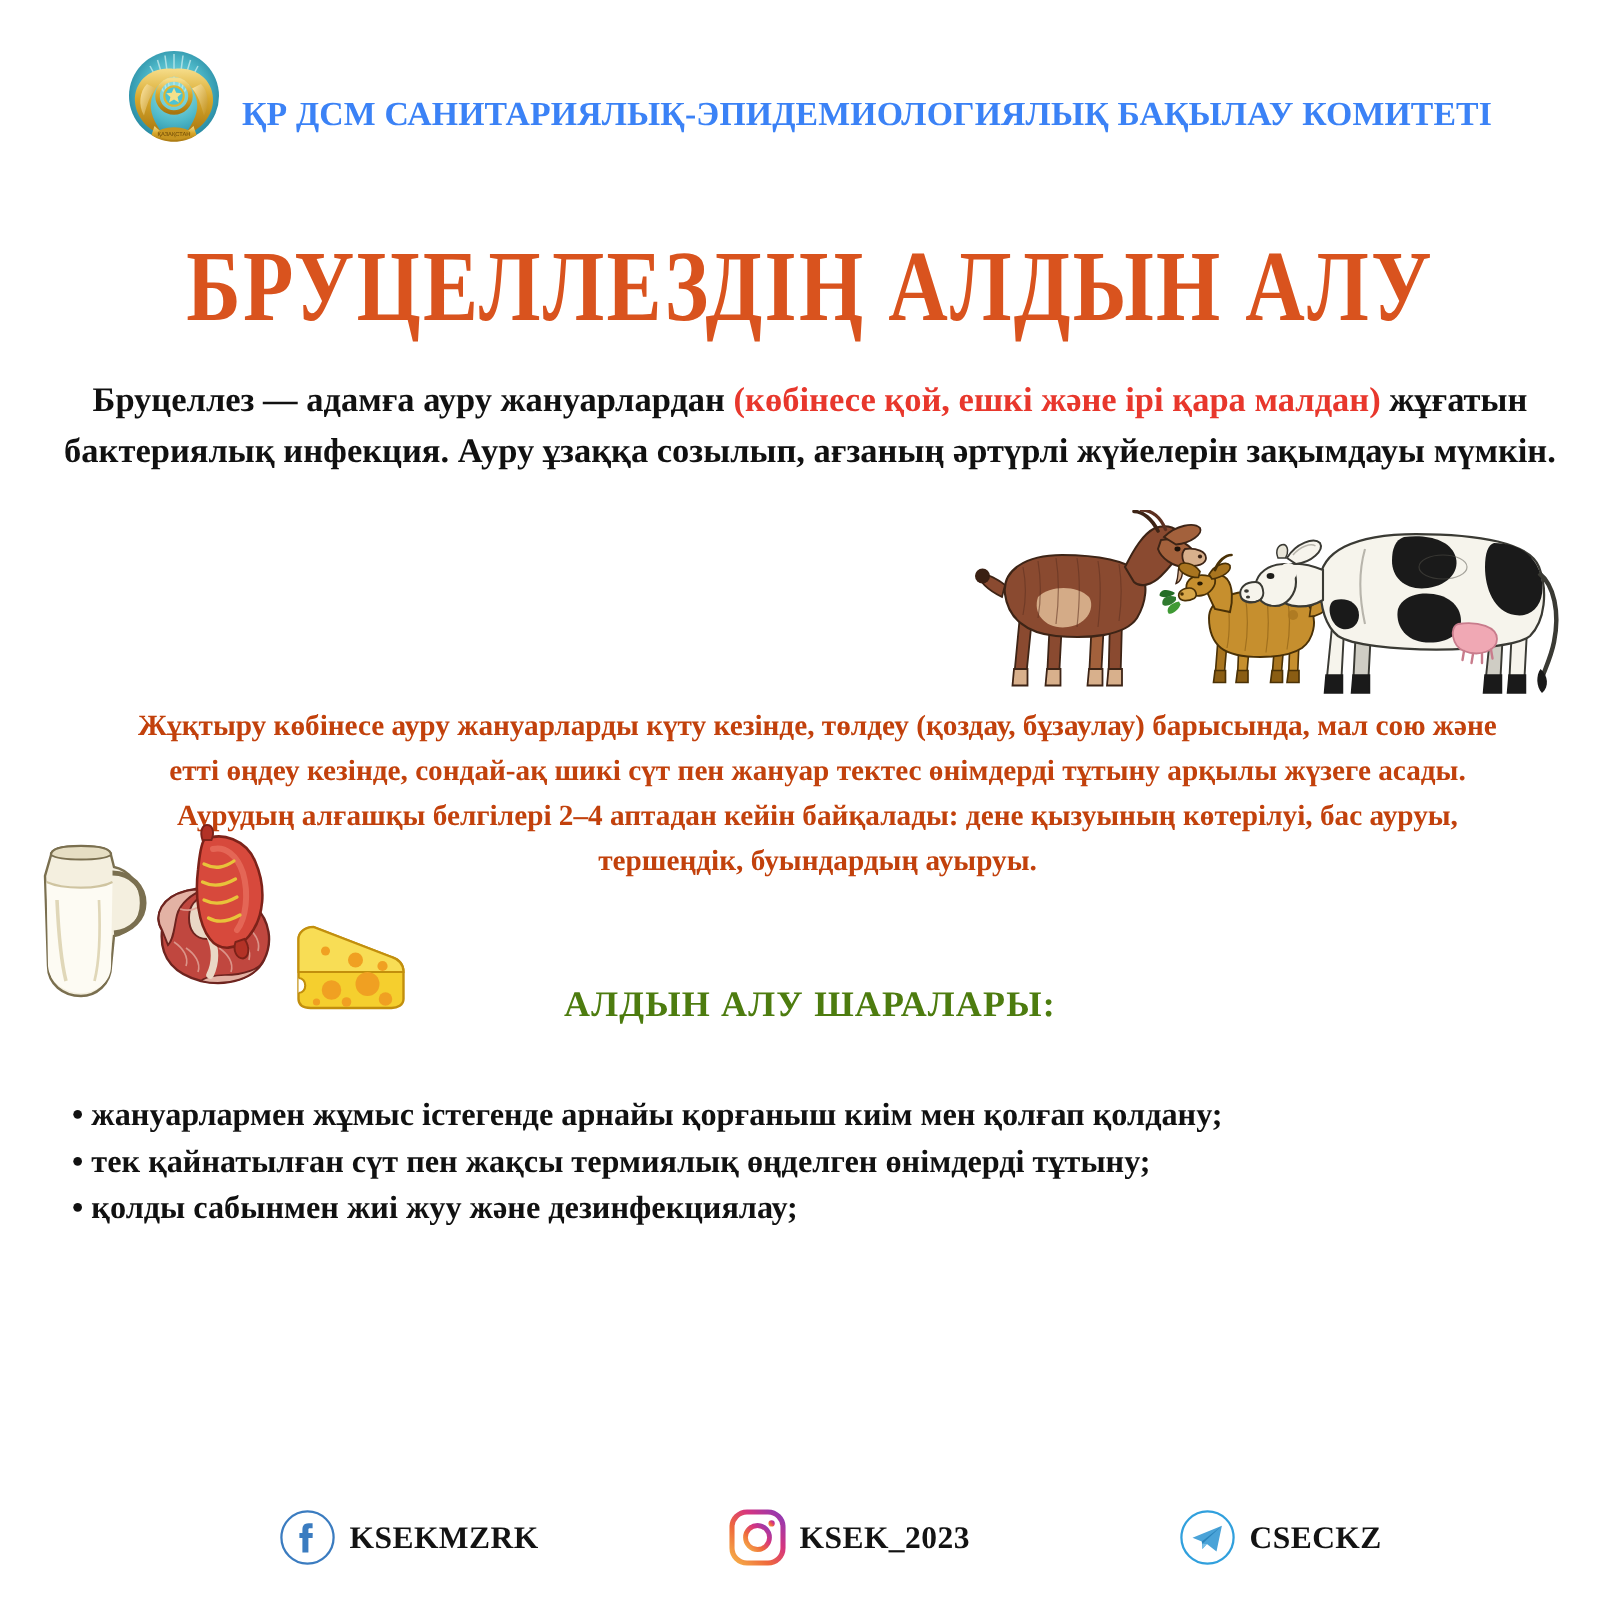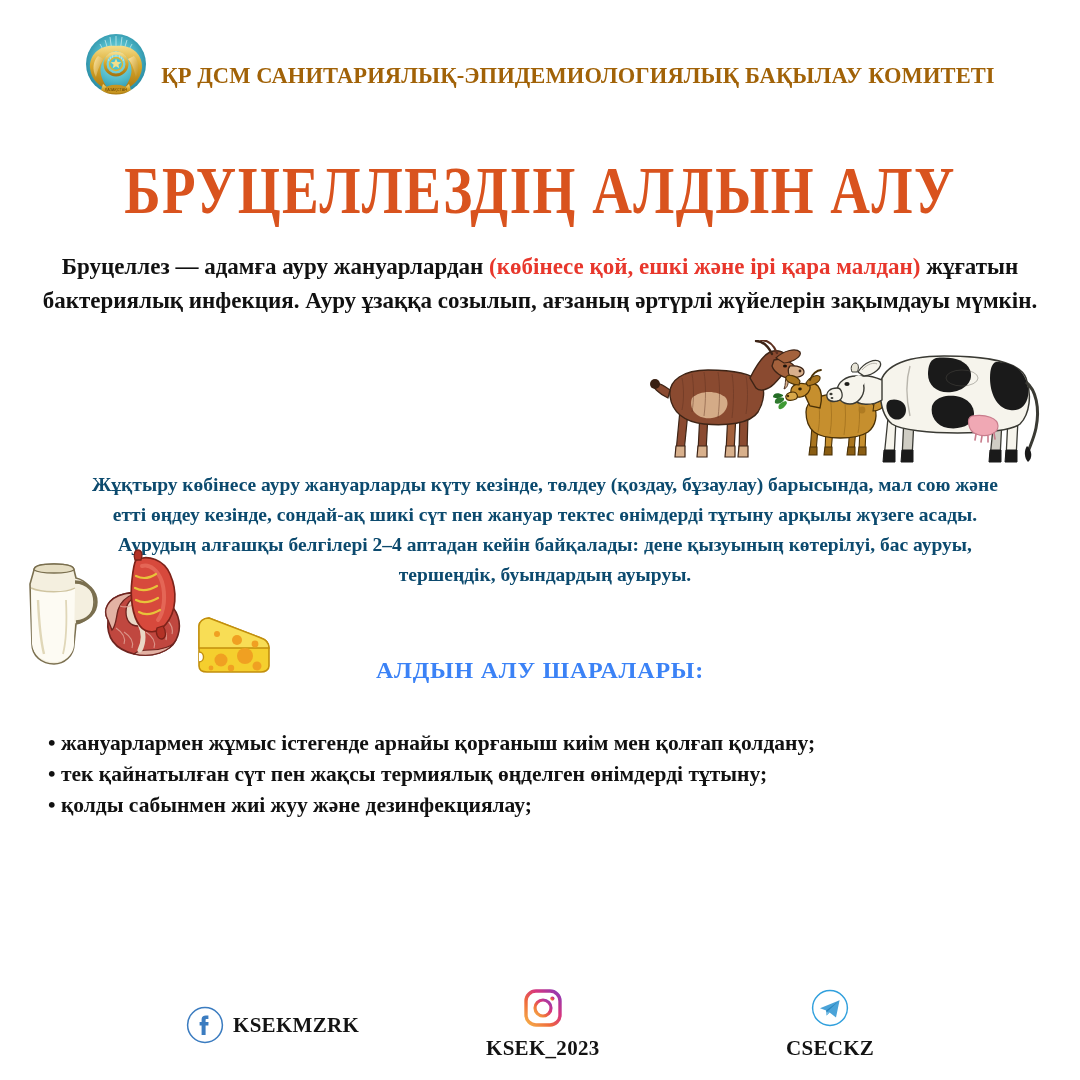--- a/index.html
+++ b/index.html
@@ -39,21 +39,21 @@
     width: 62px;
     height: 68px;
     flex: 0 0 auto;
     display: block;
   }
   .header-title {
     font-family: "Liberation Serif", "DejaVu Serif", serif;
     font-weight: bold;
     font-size: 22.5px;
     letter-spacing: 0.1px;
-    color: #a16207;
+    color: #3b82f6;
     white-space: nowrap;
     margin-top: 24px;
   }
 
   
   .main-title {
     position: absolute;
     top: 152px;
     left: 0;
     width: 1080px;
@@ -94,21 +94,21 @@
   
   .transmission {
     position: absolute;
     top: 470px;
     left: 85px;
     width: 920px;
     text-align: center;
     font-weight: bold;
     font-size: 19.5px;
     line-height: 30px;
-    color: #0c4a6e;
+    color: #c2410c;
   }
 
   
   .foods {
     position: absolute;
     top: 548px;
     left: 12px;
     width: 265px;
     height: 130px;
   }
@@ -117,21 +117,21 @@
   
   .prevention-heading {
     position: absolute;
     top: 657px;
     left: 0;
     width: 1080px;
     text-align: center;
     font-weight: bold;
     font-size: 24px;
     letter-spacing: 0.8px;
-    color: #3b82f6;
+    color: #4d7c0f;
   }
 
   
   .prevention-list {
     position: absolute;
     top: 728px;
     left: 48px;
     width: 960px;
     list-style: none;
   }
@@ -153,22 +153,22 @@
     display: flex;
     align-items: center;
   }
   .social {
     position: absolute;
     display: flex;
     align-items: center;
     gap: 9px;
   }
   .social-fb { left: 186px; }
-  .social-ig { left: 486px; flex-direction: column; }
-  .social-tg { left: 786px; flex-direction: column; }
+  .social-ig { left: 486px; }
+  .social-tg { left: 786px; }
   .social-icon { width: 38px; height: 38px; flex: 0 0 auto; display: block; }
   .social-handle {
     font-family: "Liberation Serif", "DejaVu Serif", serif;
     font-weight: bold;
     font-size: 21px;
     color: #131313;
     letter-spacing: 0.3px;
     white-space: nowrap;
   }
 </style>

